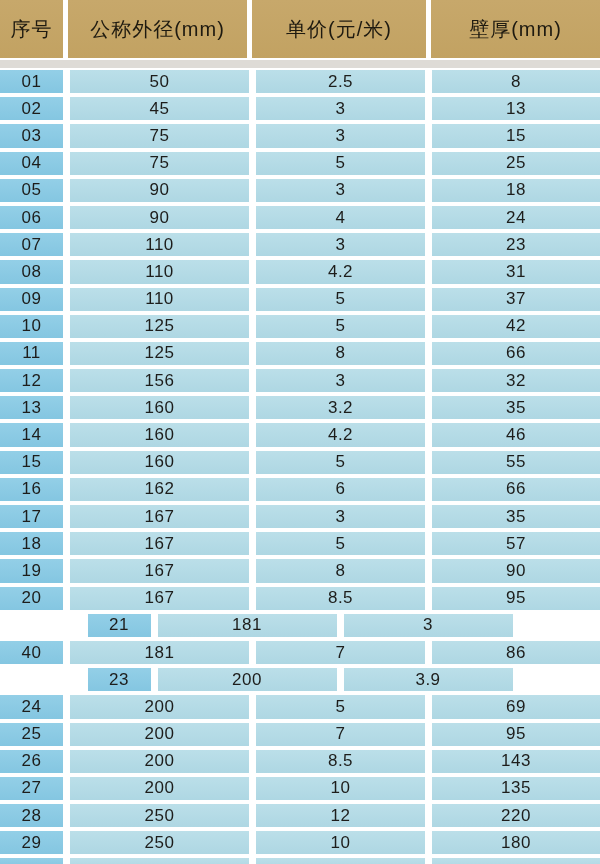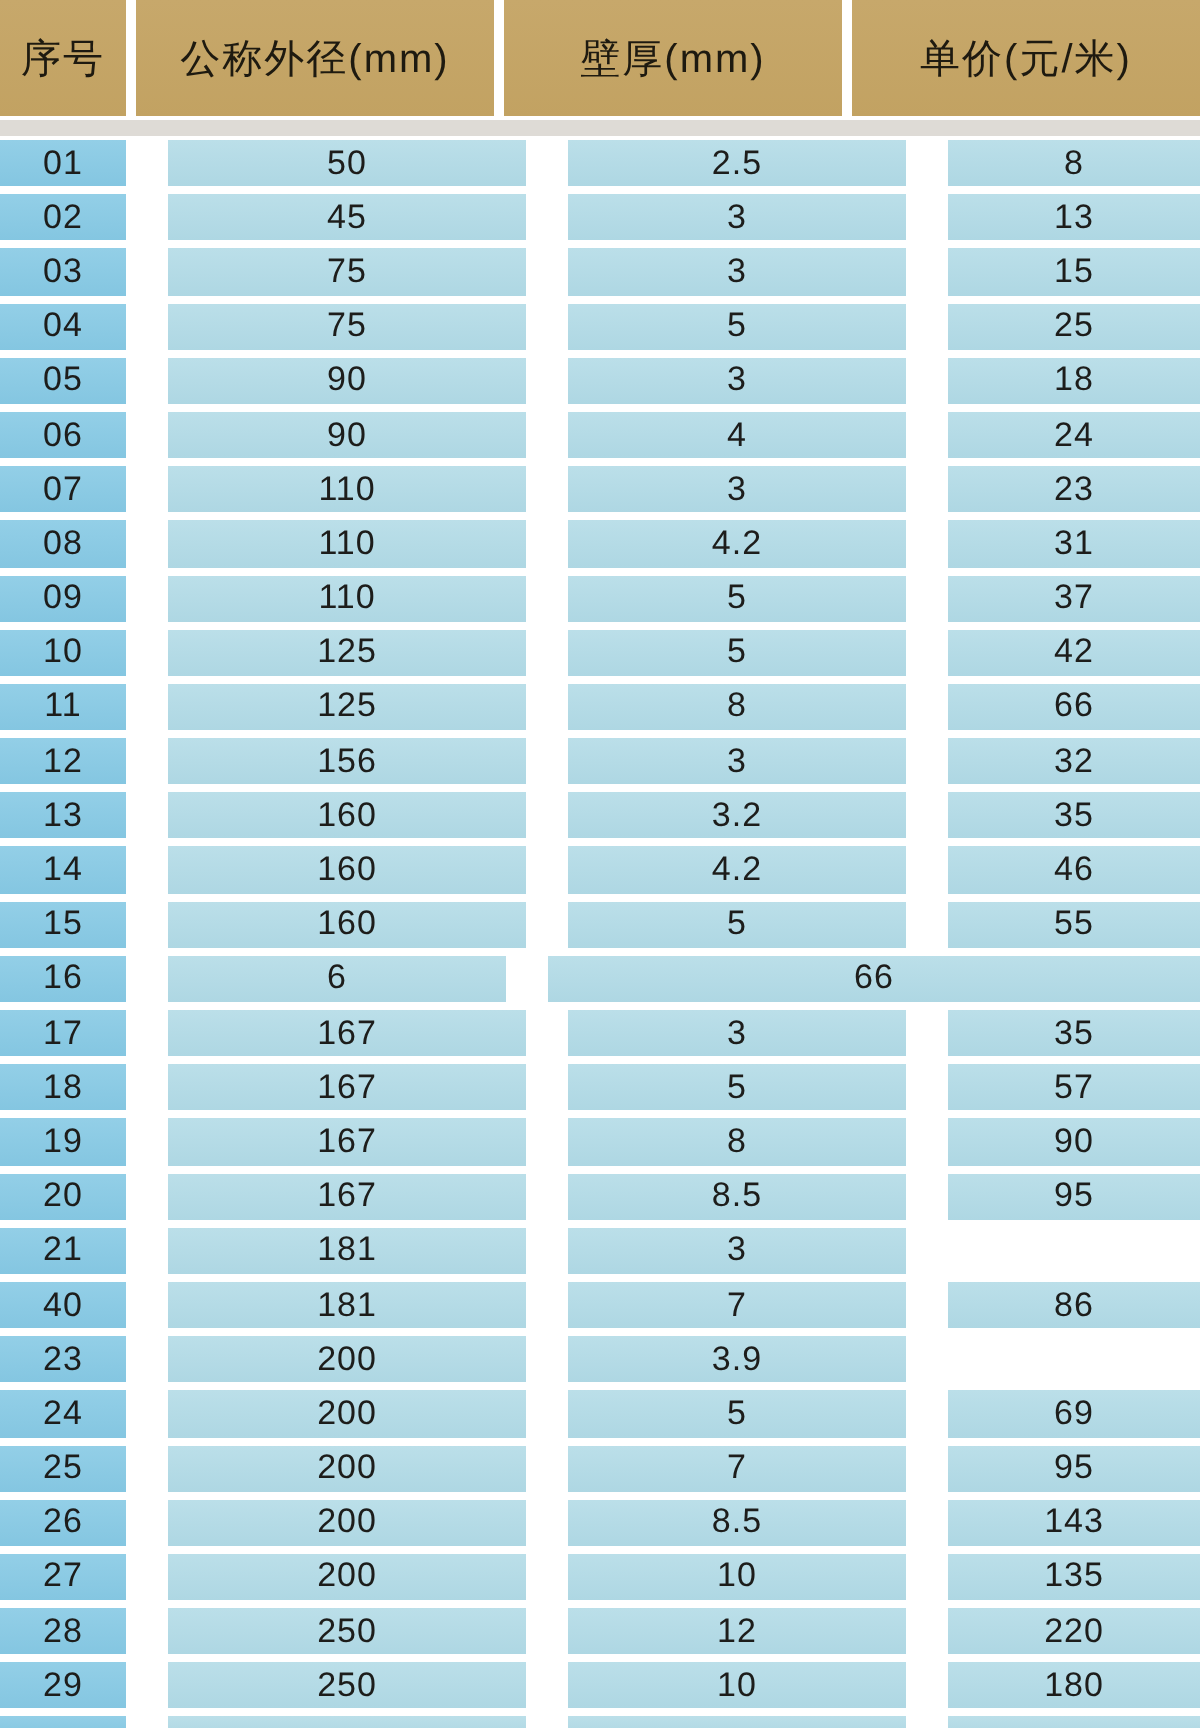--- a/index.html
+++ b/index.html
@@ -39,23 +39,24 @@
     margin: 2px 0;
     background: var(--separator-bg);
   }
   
   .rows {
     flex: 1 1 auto;
     overflow: hidden;
   }
   .row {
     display: flex;
-    column-gap: 21px;
+    column-gap: 7px;
     height: 23.2px;
     margin-bottom: 4px;
+    justify-content: center;
   }
   .cell {
     background: linear-gradient(to bottom, var(--cell-bg-light), var(--cell-bg));
     color: var(--body-text);
     display: flex;
     align-items: center;
     justify-content: center;
     font-size: 17px;
     letter-spacing: 0.5px;
   }
@@ -72,22 +73,22 @@
   .w2 { flex: 0 0 169px; }
   .w3 { flex: 1 1 auto; }
 </style>
 </head>
 <body>
 
 <div class="page" style="--header-bg: #c2a262; --header-bg-light: #c7a86b; --header-text: #1e1a10; --separator-bg: #dedbd6; --firstcol-bg: #84c6e1; --firstcol-bg-light: #93cfe7; --cell-bg: #aed7e3; --cell-bg-light: #bbdfe9; --body-text: #1d1d1b;">
   <div class="header-row">
     <div class="hcell w0">序号</div>
     <div class="hcell w1">公称外径(mm)</div>
+    <div class="hcell w3">单价(元/米)</div>
     <div class="hcell w2">壁厚(mm)</div>
-    <div class="hcell w3">单价(元/米)</div>
   </div>
 
   <div class="sep"></div>
 
   <div class="rows" id="rows">
       <div class="row">
         <div class="cell w0 c0">01</div>
         <div class="cell w1">50</div>
         <div class="cell w2">2.5</div>
         <div class="cell w3">8</div>
@@ -171,20 +172,21 @@
         <div class="cell w3">46</div>
       </div>
       <div class="row">
         <div class="cell w0 c0">15</div>
         <div class="cell w1">160</div>
         <div class="cell w2">5</div>
         <div class="cell w3">55</div>
       </div>
       <div class="row">
         <div class="cell w0 c0">16</div>
+        <div class="cell w1">162</div>
         <div class="cell w2">6</div>
         <div class="cell w3">66</div>
       </div>
       <div class="row">
         <div class="cell w0 c0">17</div>
         <div class="cell w1">167</div>
         <div class="cell w2">3</div>
         <div class="cell w3">35</div>
       </div>
       <div class="row">

